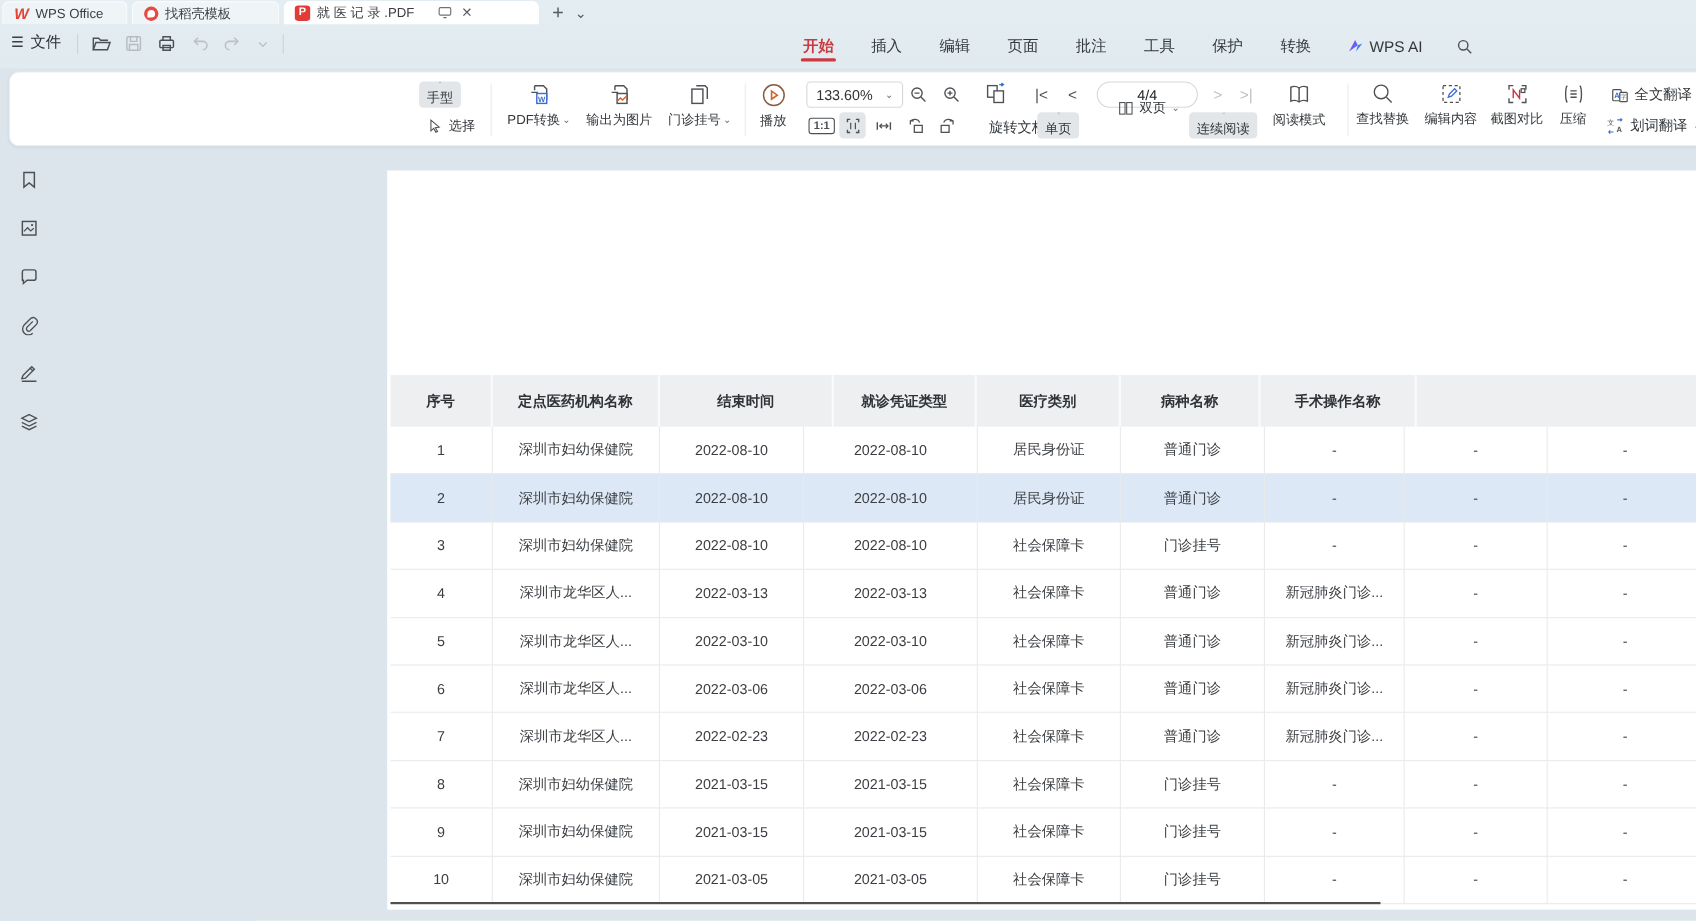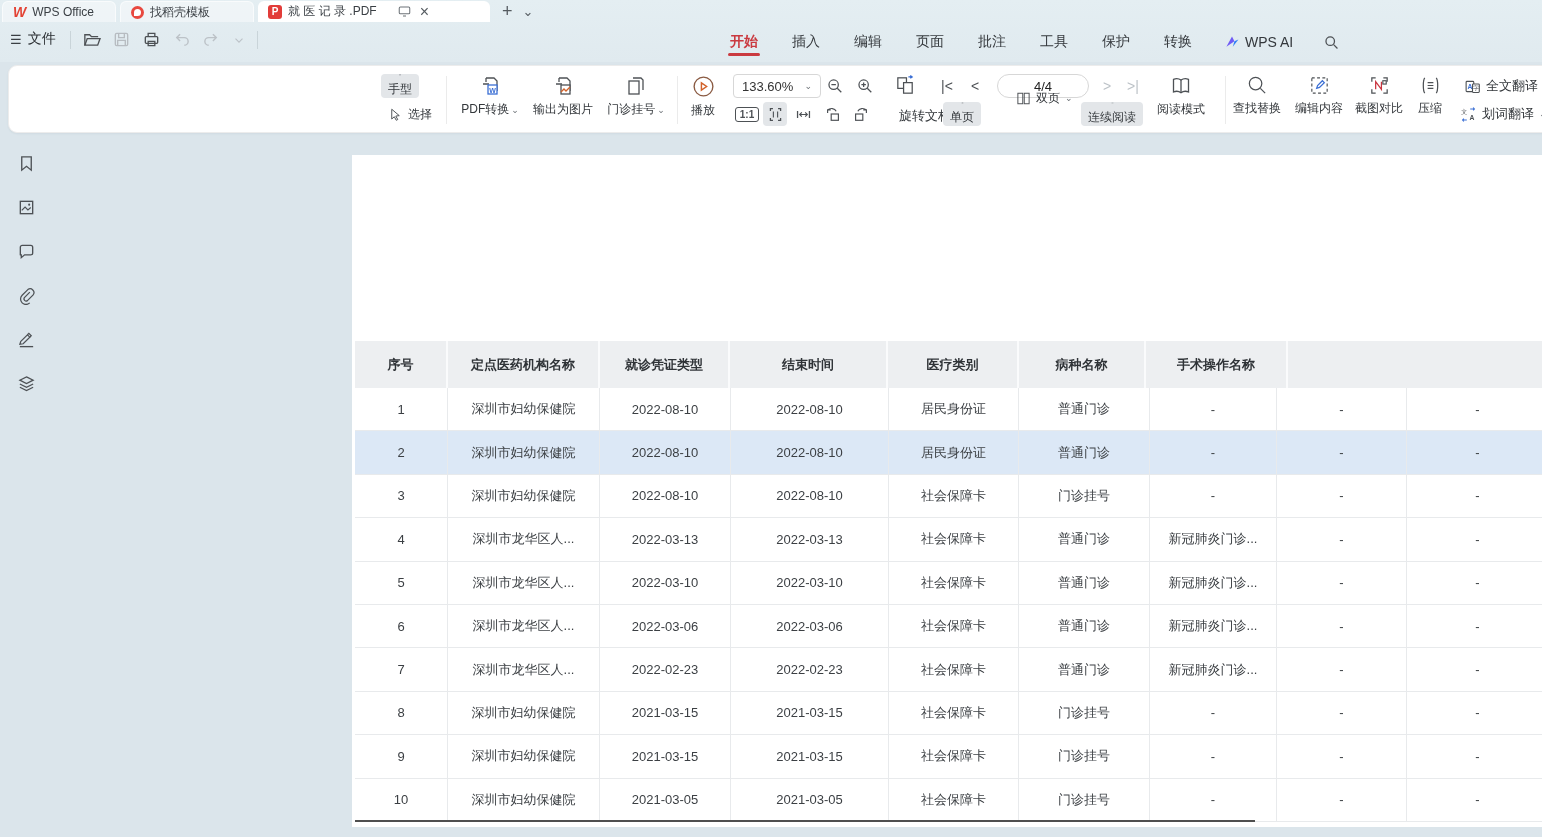--- a/index.html
+++ b/index.html
@@ -411,22 +411,22 @@
       <path d="M3 10.5l7 3.5 7-3.5M3 14l7 3.5 7-3.5" fill="none" stroke="#4d5155" stroke-width="1.3"></path>
     </svg>
   </div>
 </div>
 
 <div class="page">
   <div class="mtable">
       <div class="trow head">
         <div class="tc" style="width: 93px;">序号</div>
         <div class="tc" style="width: 152px;">定点医药机构名称</div>
+        <div class="tc" style="width: 158px;">结束时间</div>
         <div class="tc" style="width: 130px;">就诊凭证类型</div>
-        <div class="tc" style="width: 158px;">结束时间</div>
         <div class="tc" style="width: 131px;">医疗类别</div>
         <div class="tc" style="width: 127px;">病种名称</div>
         <div class="tc" style="width: 142px;">手术操作名称</div>
       </div>
       <div class="trow body">
         <div class="tc" style="width: 93px;">1</div>
         <div class="tc" style="width: 152px;">深圳市妇幼保健院</div>
         <div class="tc" style="width: 131px;">2022-08-10</div>
         <div class="tc" style="width: 158px;">2022-08-10</div>
         <div class="tc" style="width: 130px;">居民身份证</div>

